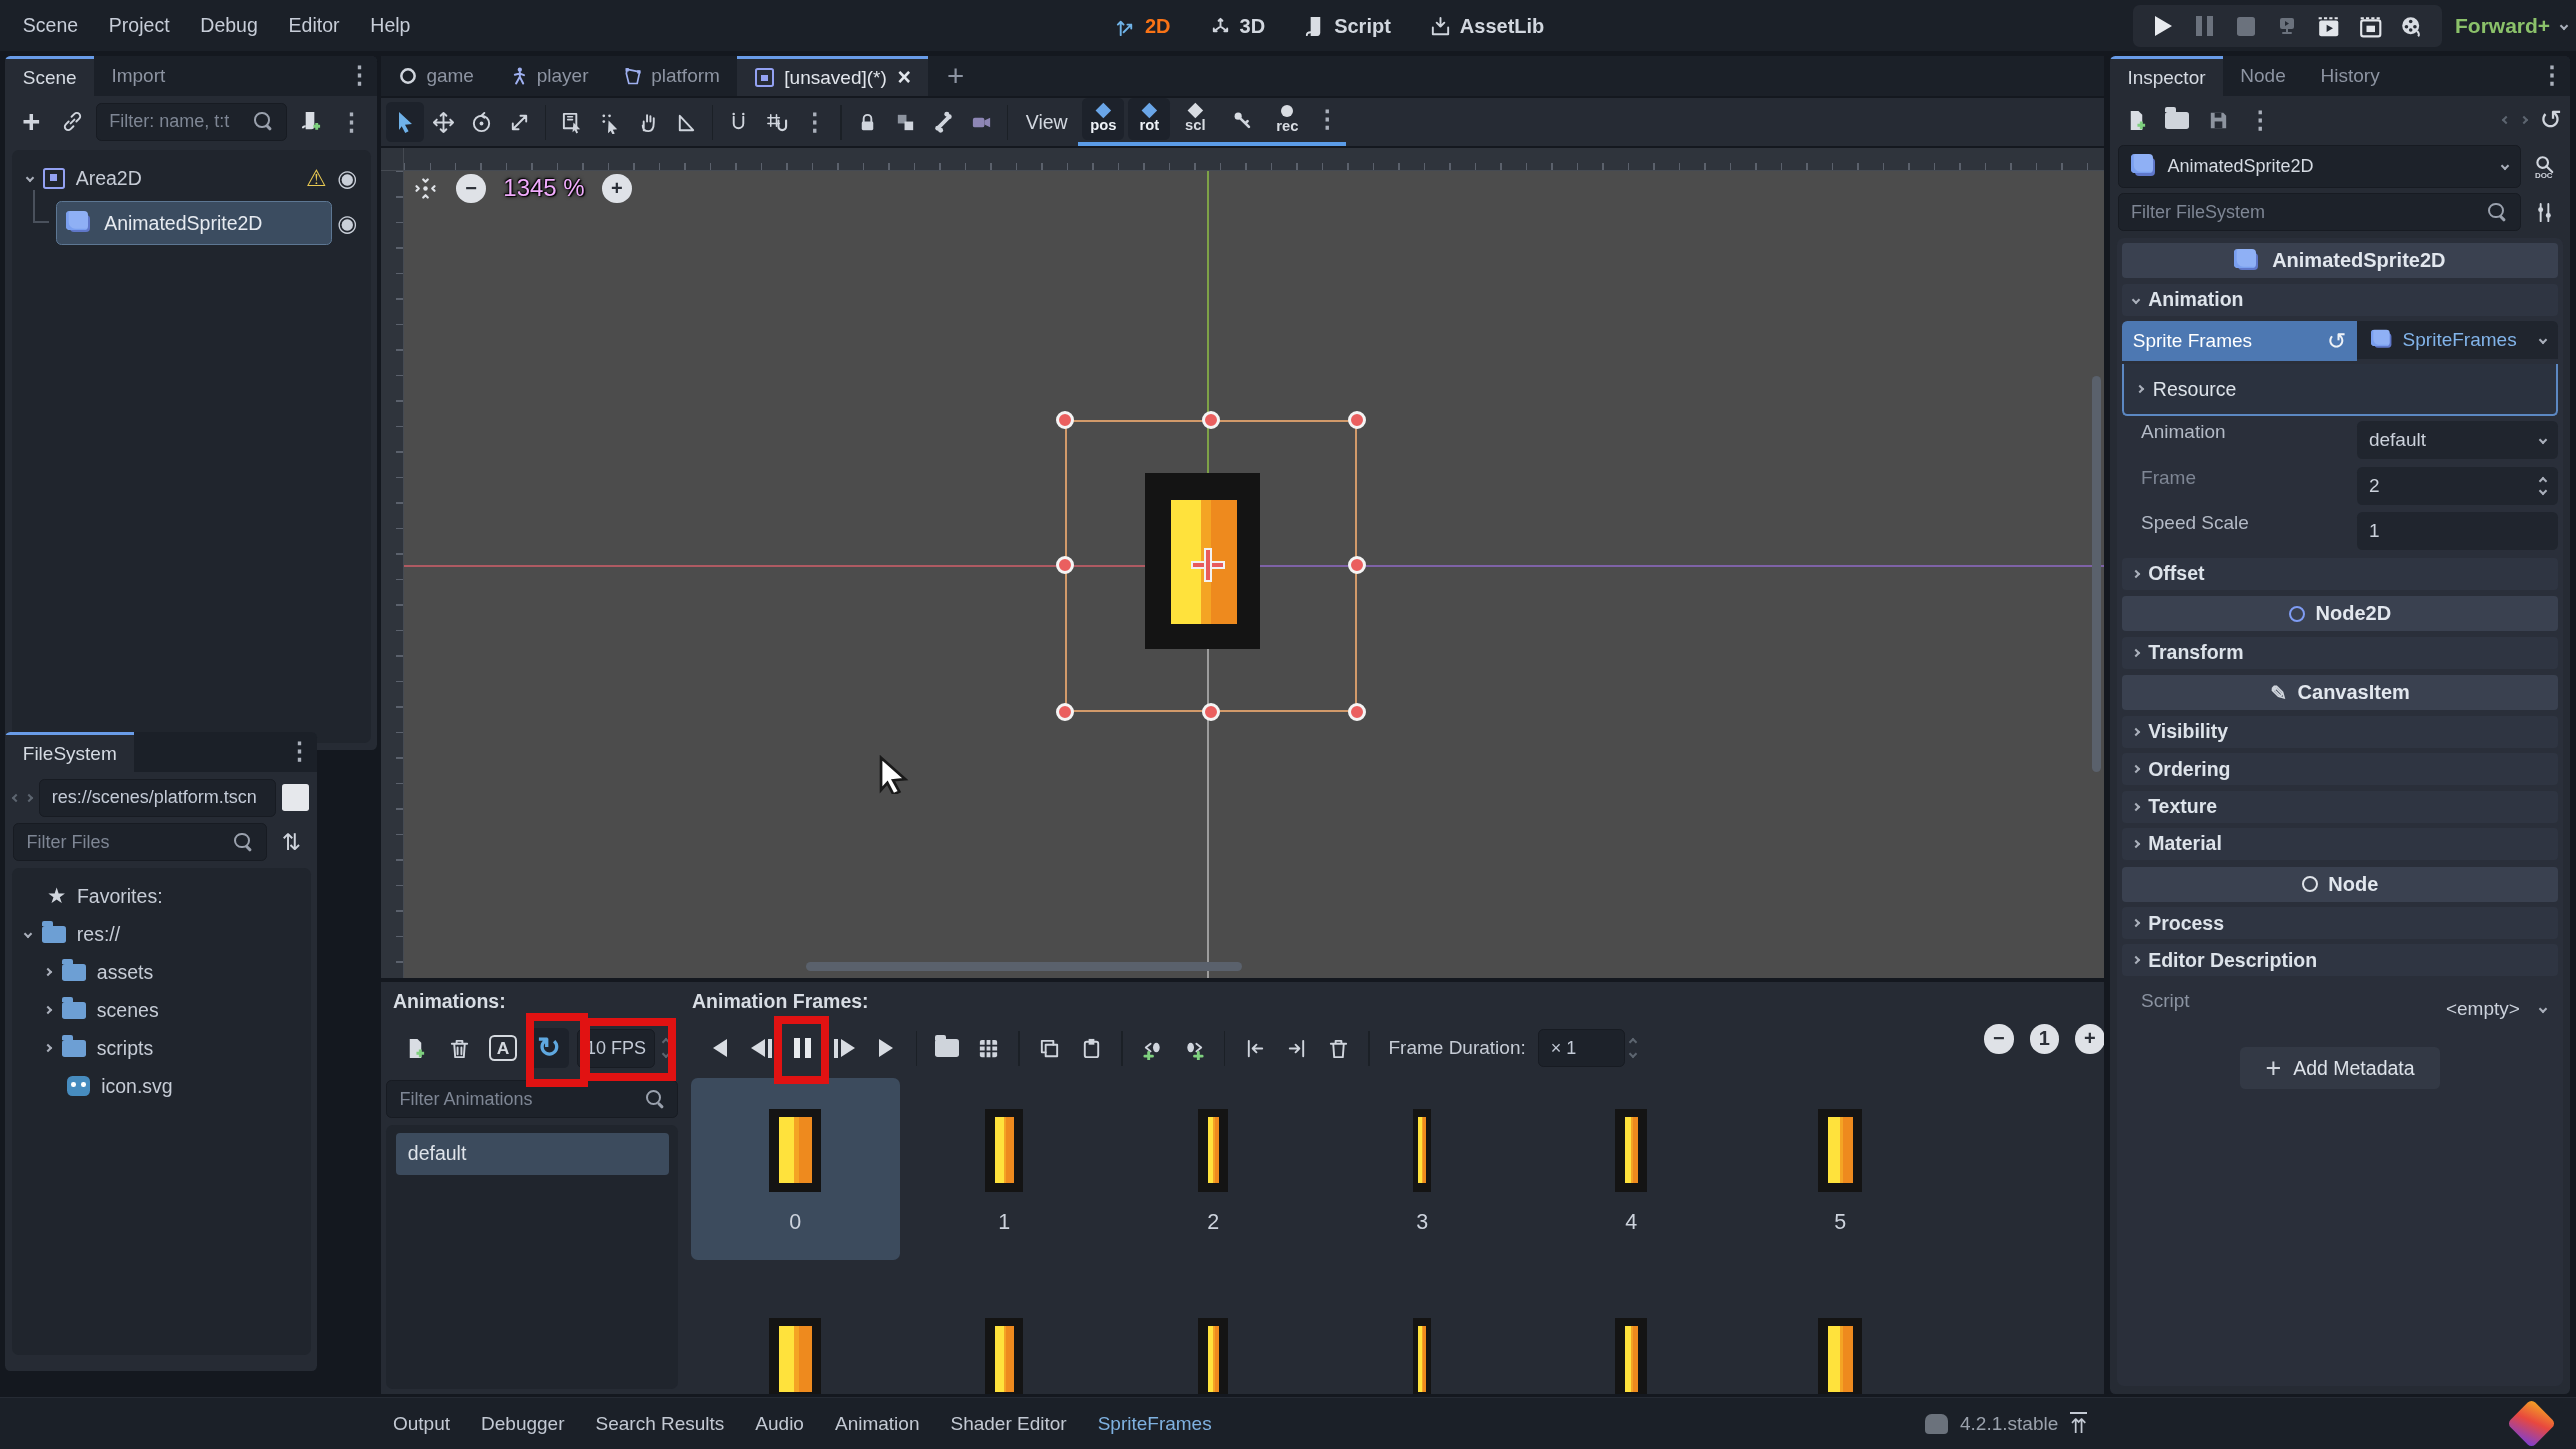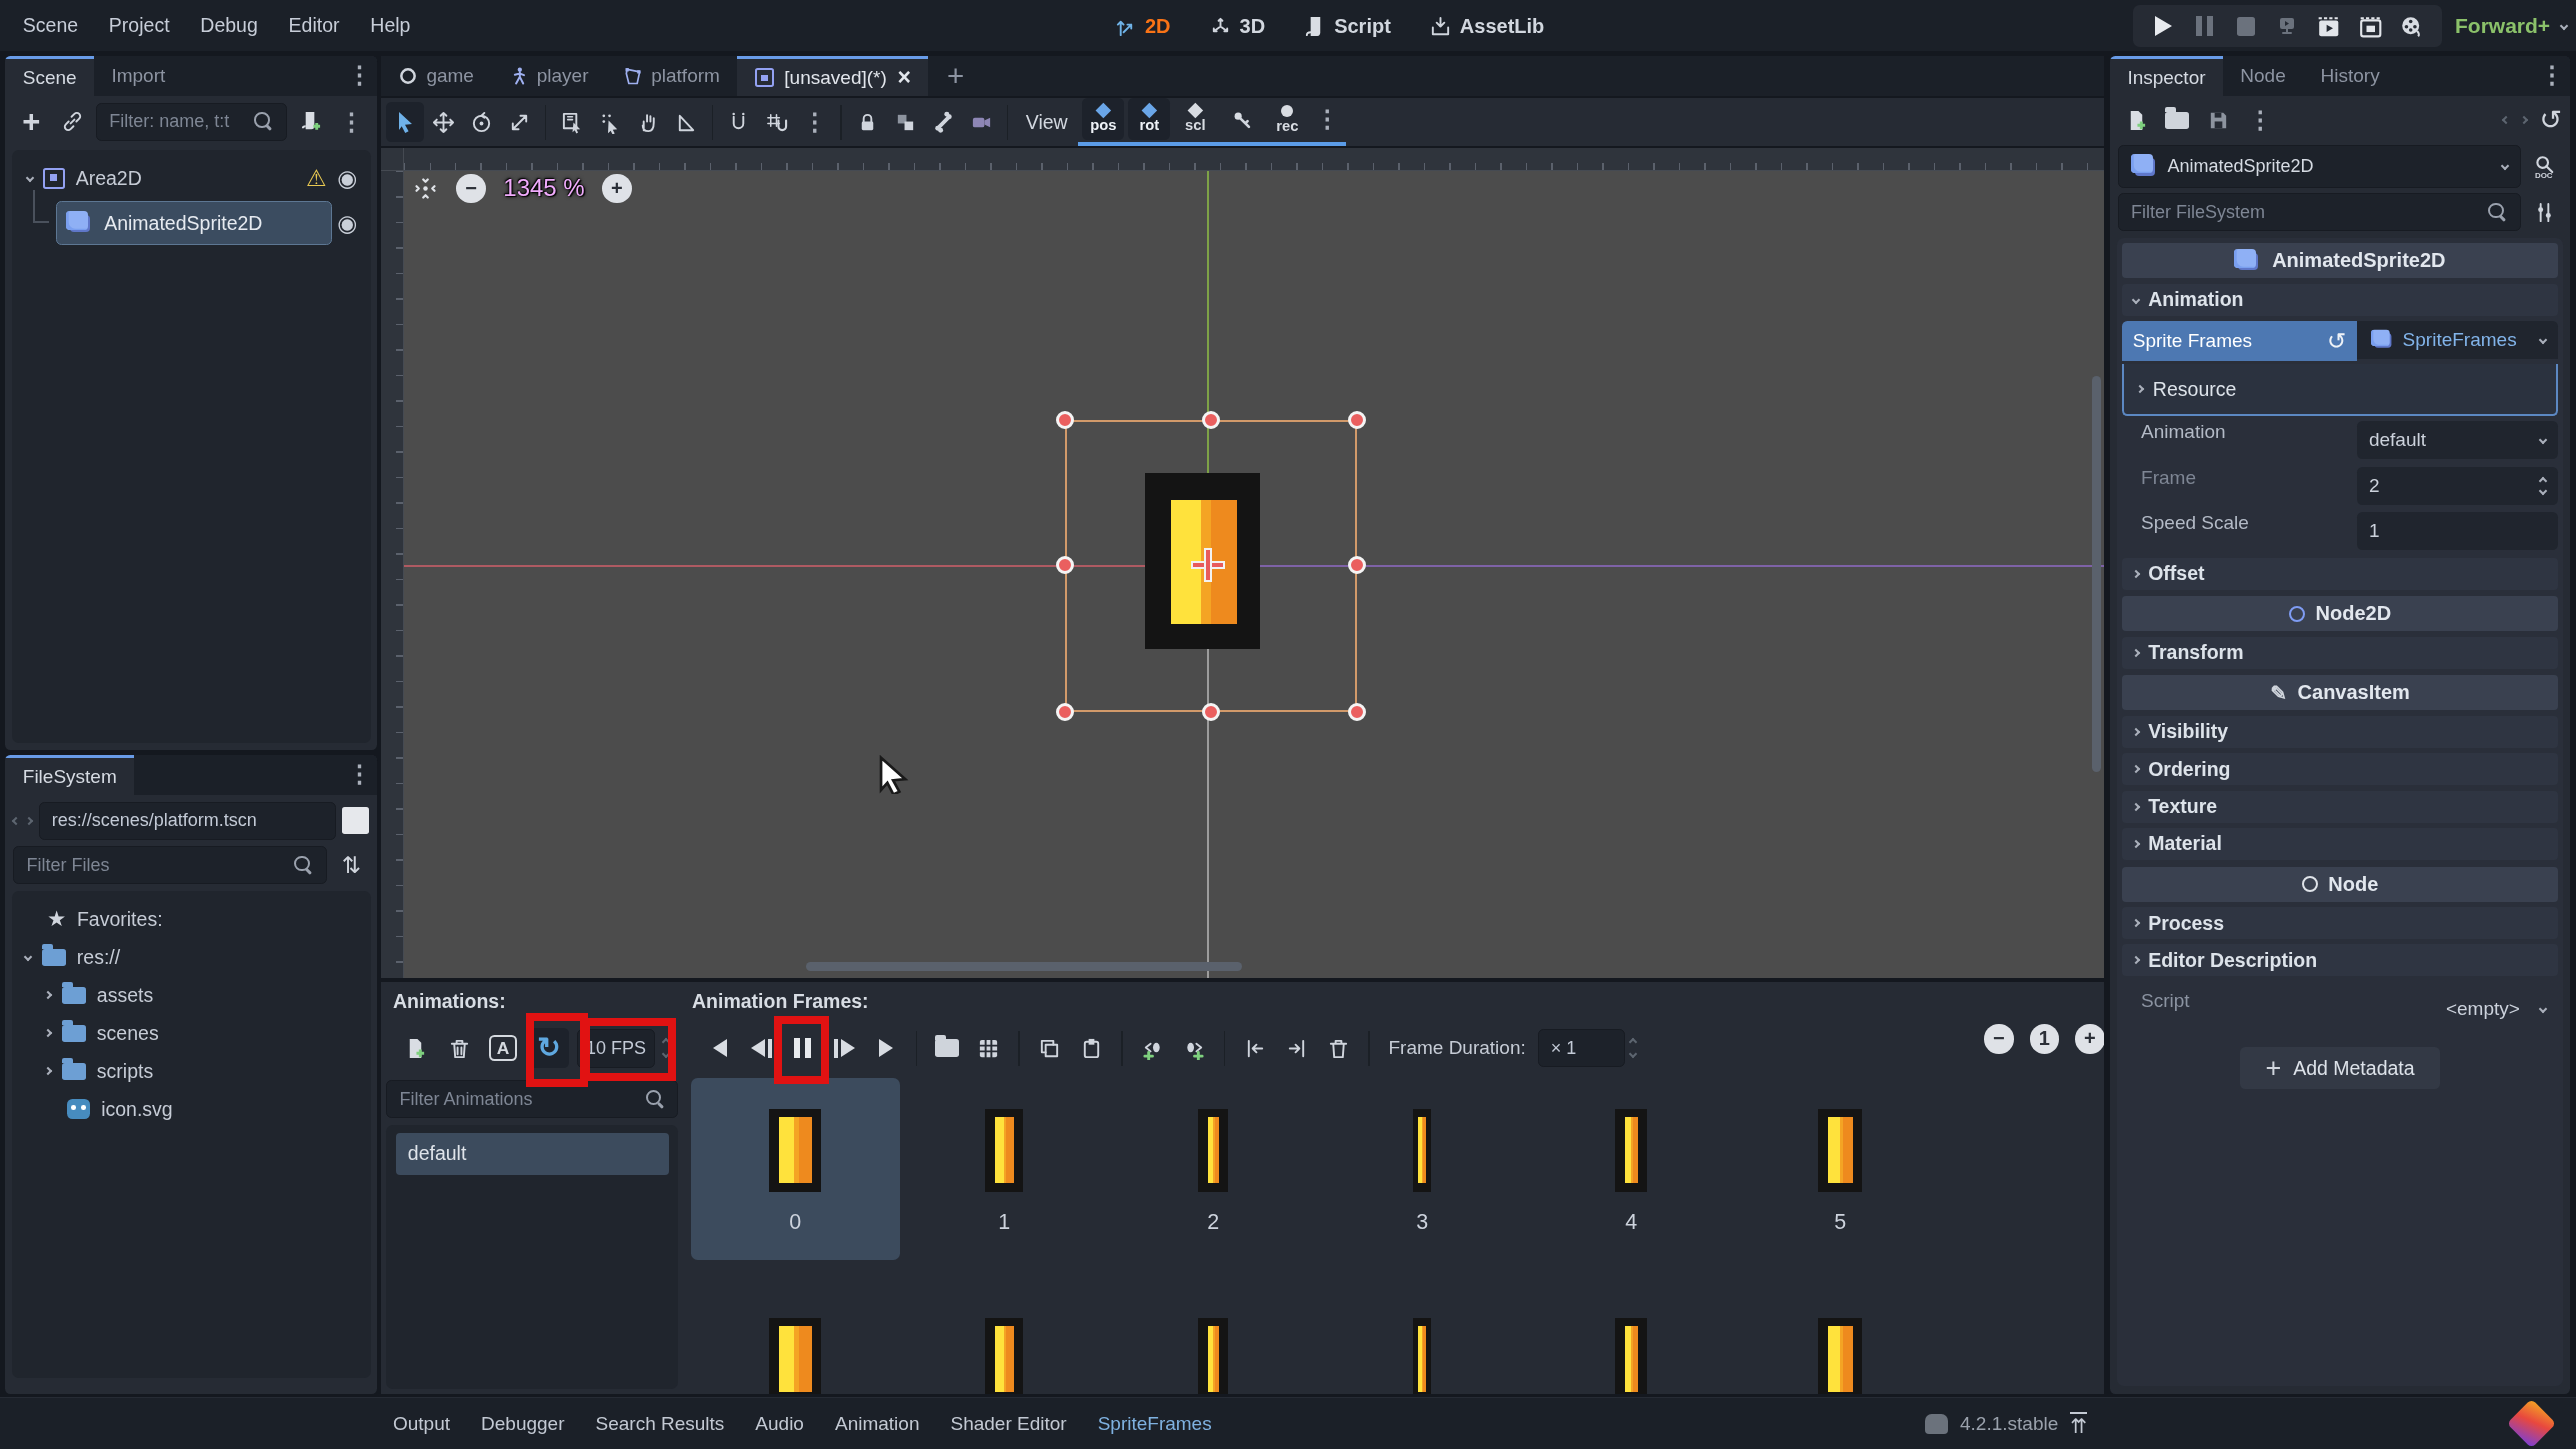--- a/index.html
+++ b/index.html
@@ -214,21 +214,21 @@
           <span class="sprite-ic">
               <i></i>
             </span>
           <span style="color:#e6eaf0">AnimatedSprite2D</span>
         </span>
         <span class="eye" style="margin-left:auto;margin-right:9.4px">◉</span>
       </div>
     </div>
   </div>
 
-  <div class="dock" style="left:5.4px;top:755px;width:372px;height:639px">
+  <div class="dock" style="left:5.4px;top:732px;width:312px;height:639px">
     <div class="tabbar">
       <div class="tab active">
           <span>FileSystem</span>
         </div>
       <div style="margin-left:auto" class="ib">
           <span class="dots">⋮</span>
         </div>
     </div>
     <div class="row" style="padding:6.7px 8px;gap:6.7px">
       <span class="cv l sm dim"></span>

